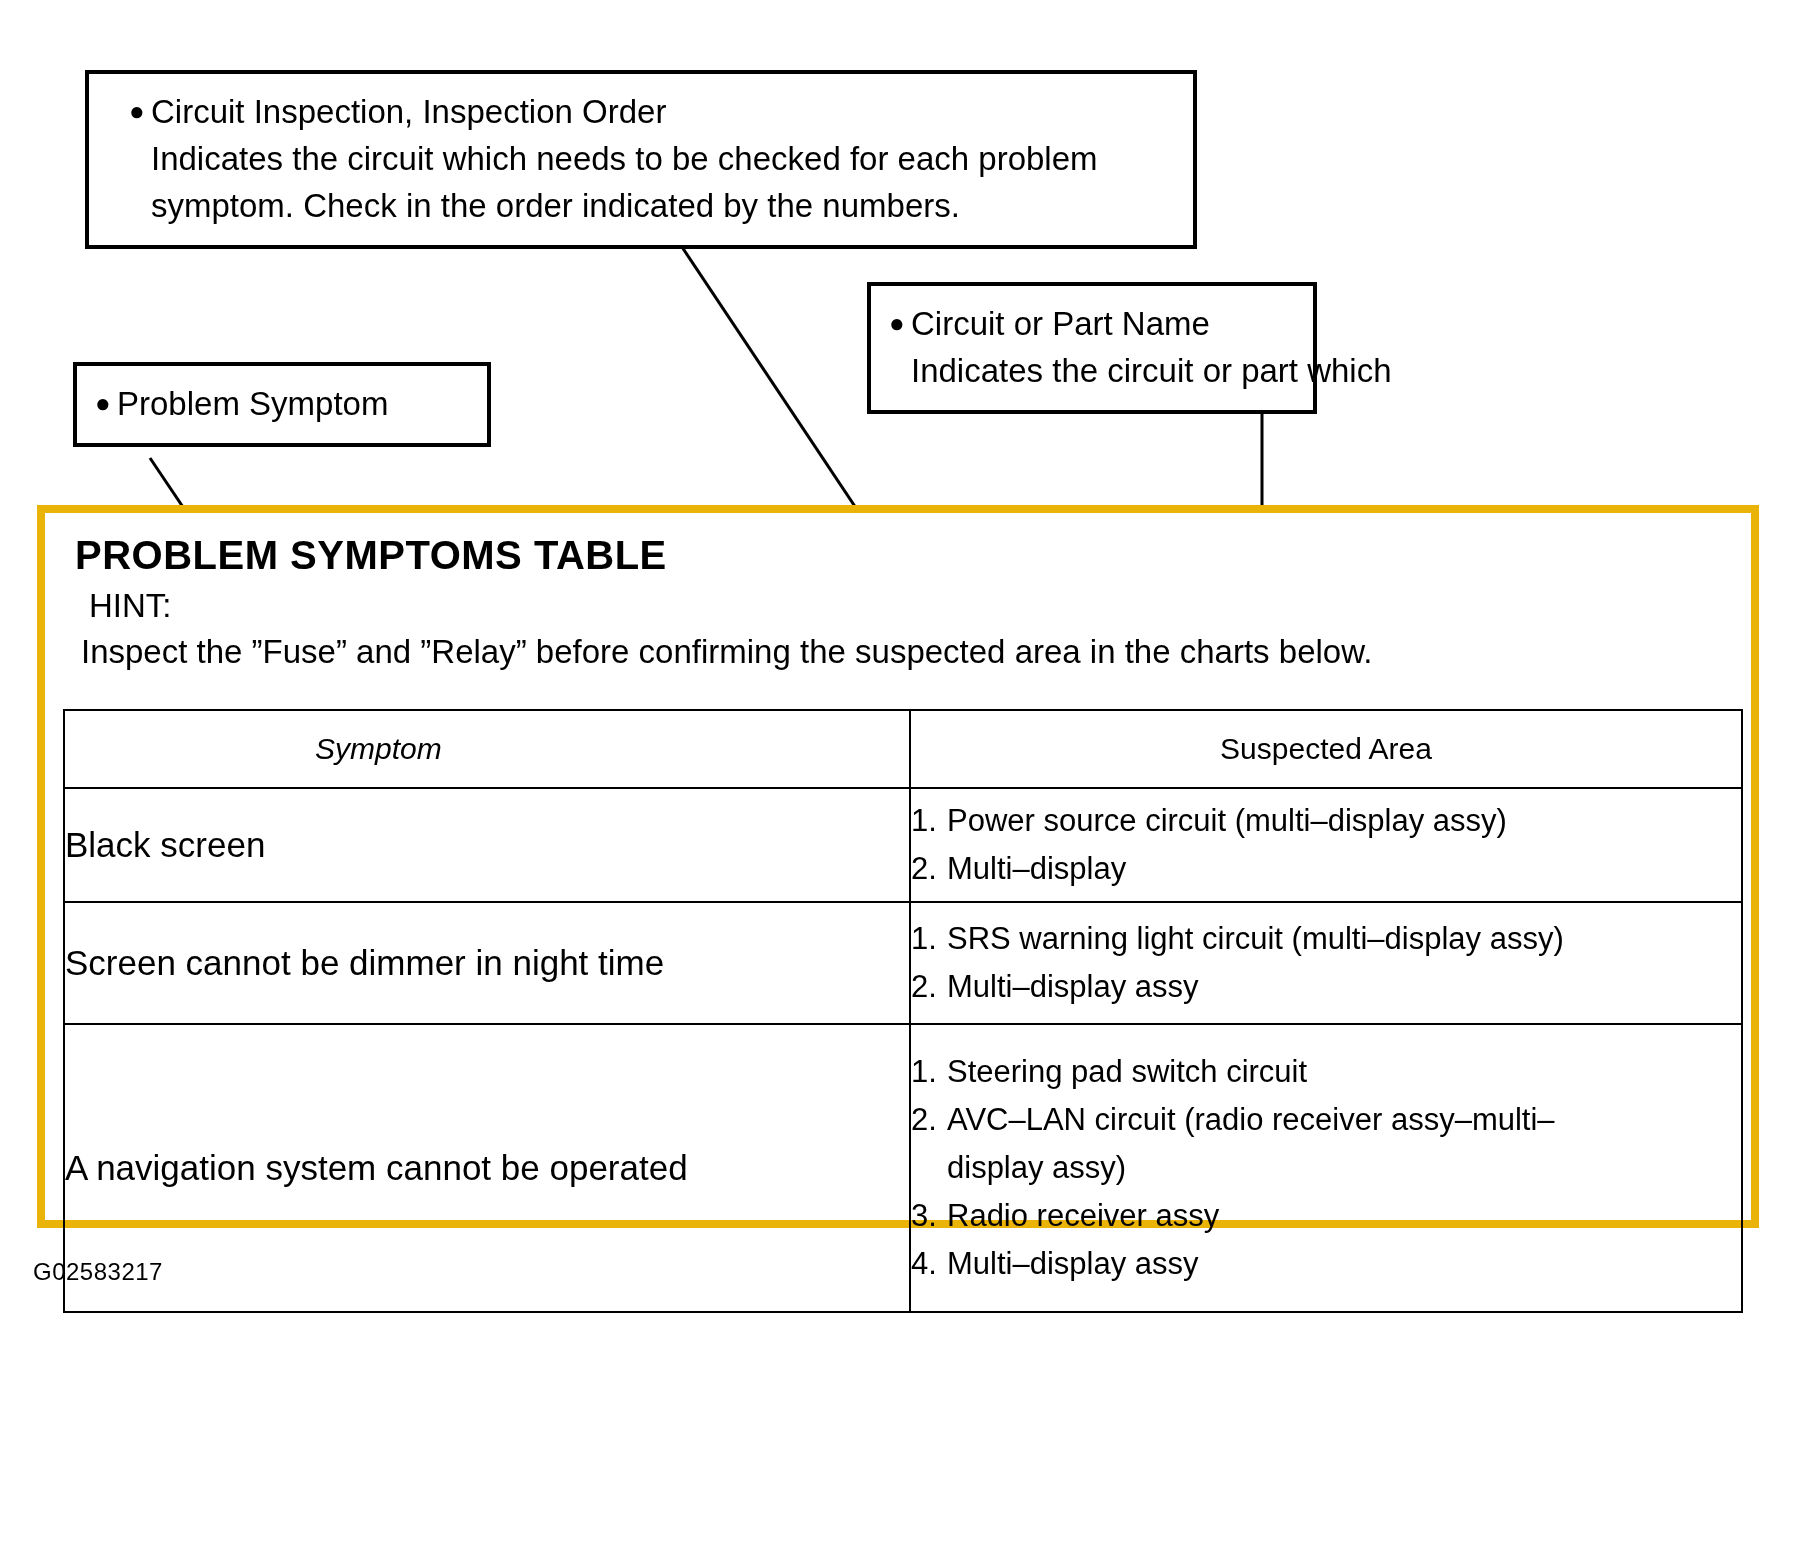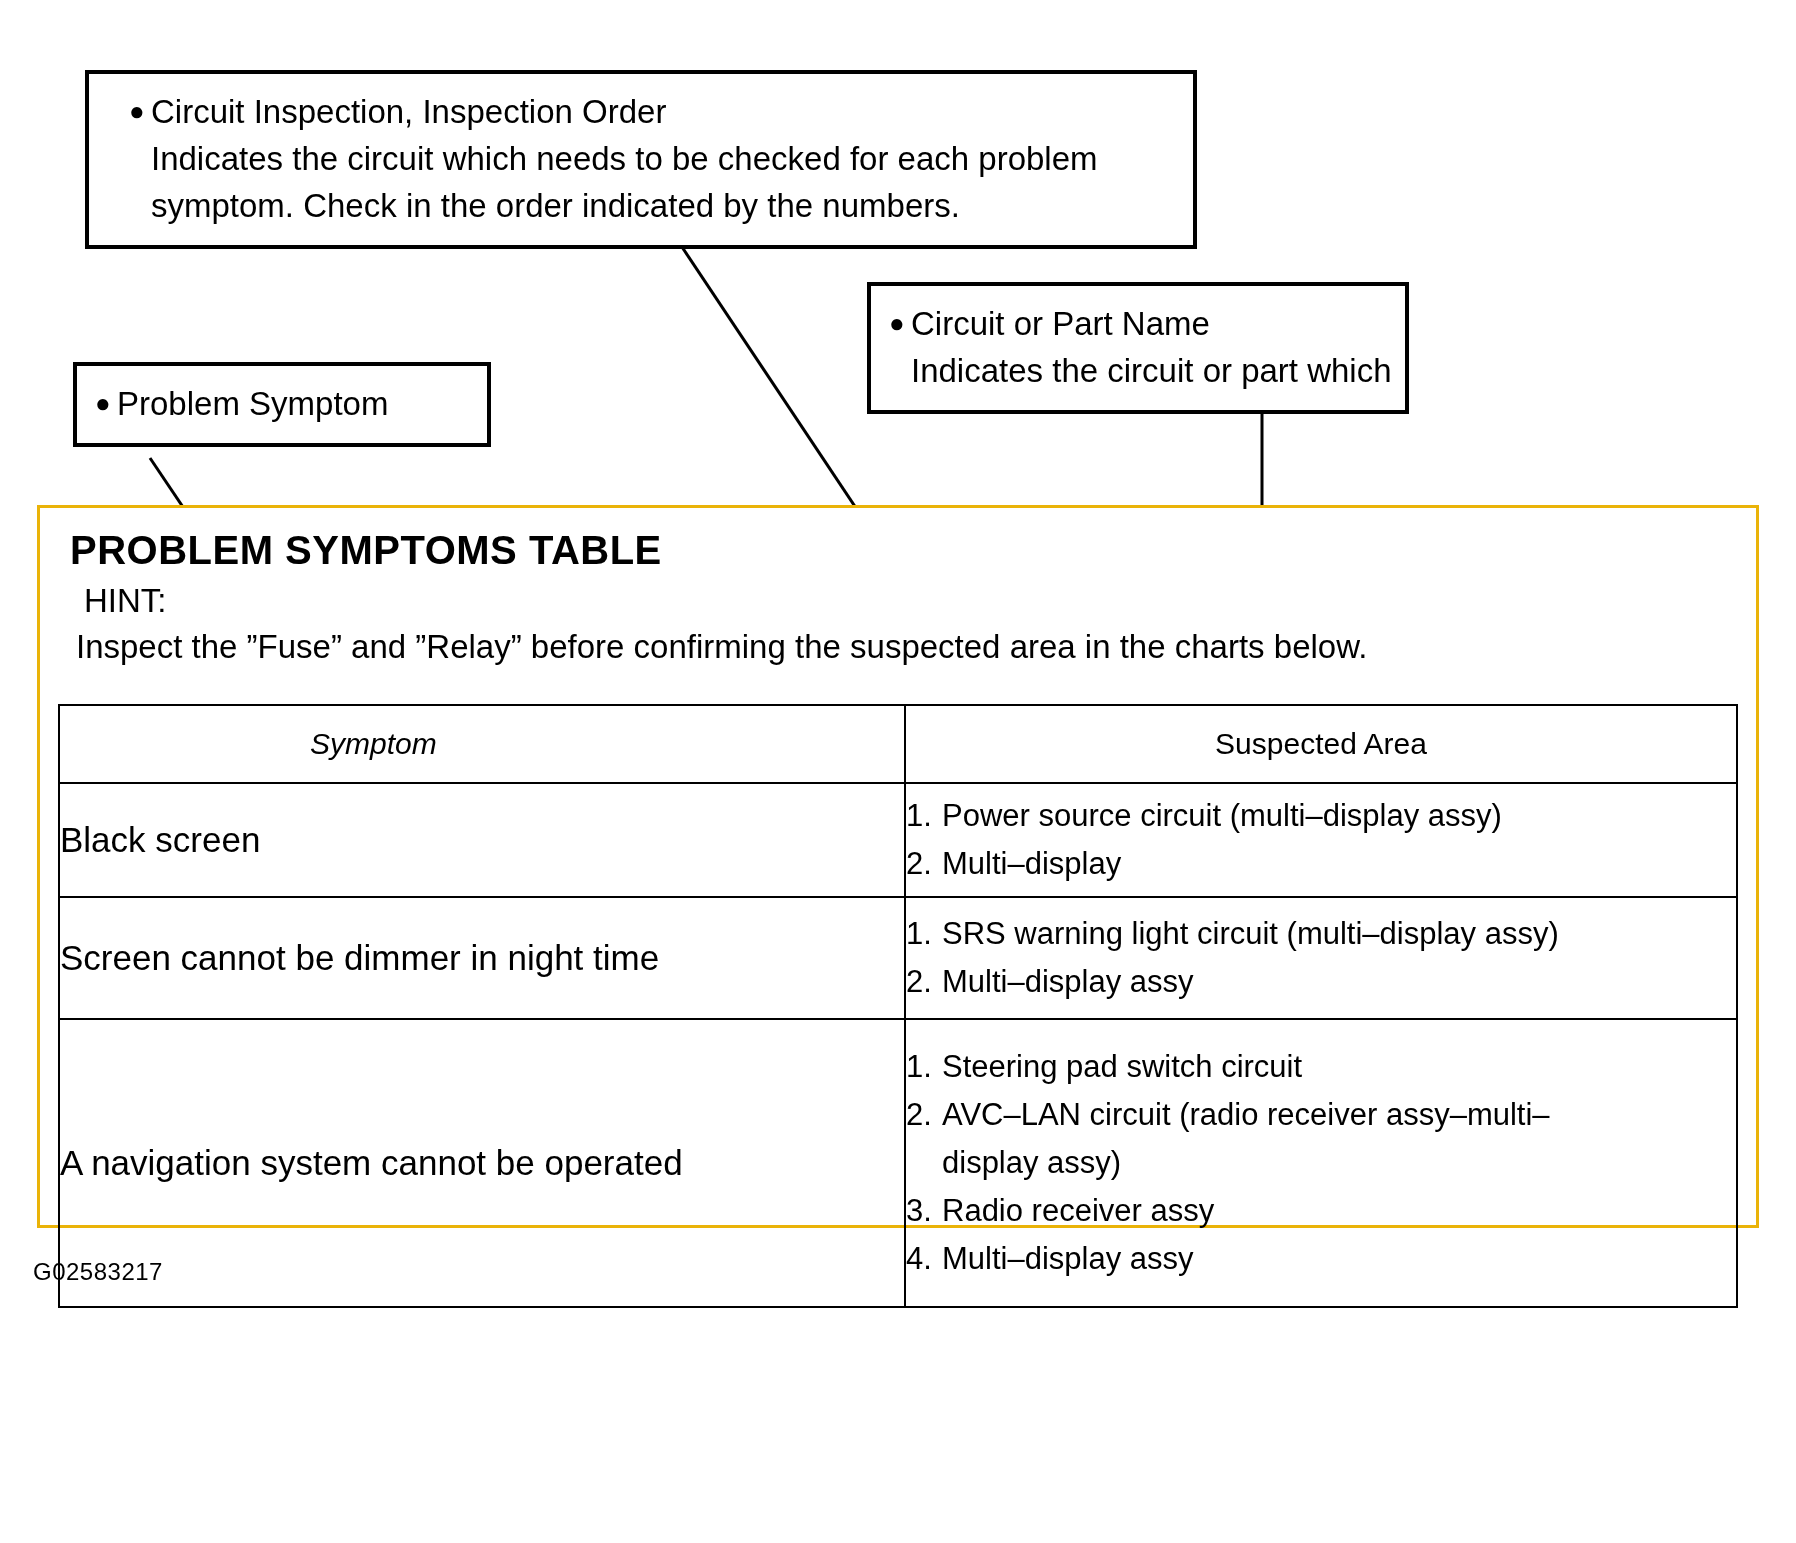--- a/index.html
+++ b/index.html
@@ -55,31 +55,31 @@
   }
   .callout .cont-line {
     display: block;
     font-size: 33px;
     line-height: 47px;
     padding-left: 22px;
     white-space: nowrap;
   }
 
   #callout-inspection-order { left: 85px;  top: 70px;  width: 1112px; padding-left: 40px; }
-  #callout-part-name        { left: 867px; top: 282px; width: 542px;  }
+  #callout-part-name        { left: 867px; top: 282px; width: 450px;  }
   #callout-problem-symptom  { left: 73px;  top: 362px; width: 418px;  }
 
   
   #panel {
     position: absolute;
     left: 37px;
     top: 505px;
     width: 1722px;
     height: 723px;
-    border: 3px solid #eab308;
+    border: 8px solid #eab308;
     box-sizing: border-box;
     background: #fff;
   }
 
   #panel-title {
     position: absolute;
     left: 30px;
     top: 20px;
     font-size: 40px;
     font-weight: bold;

